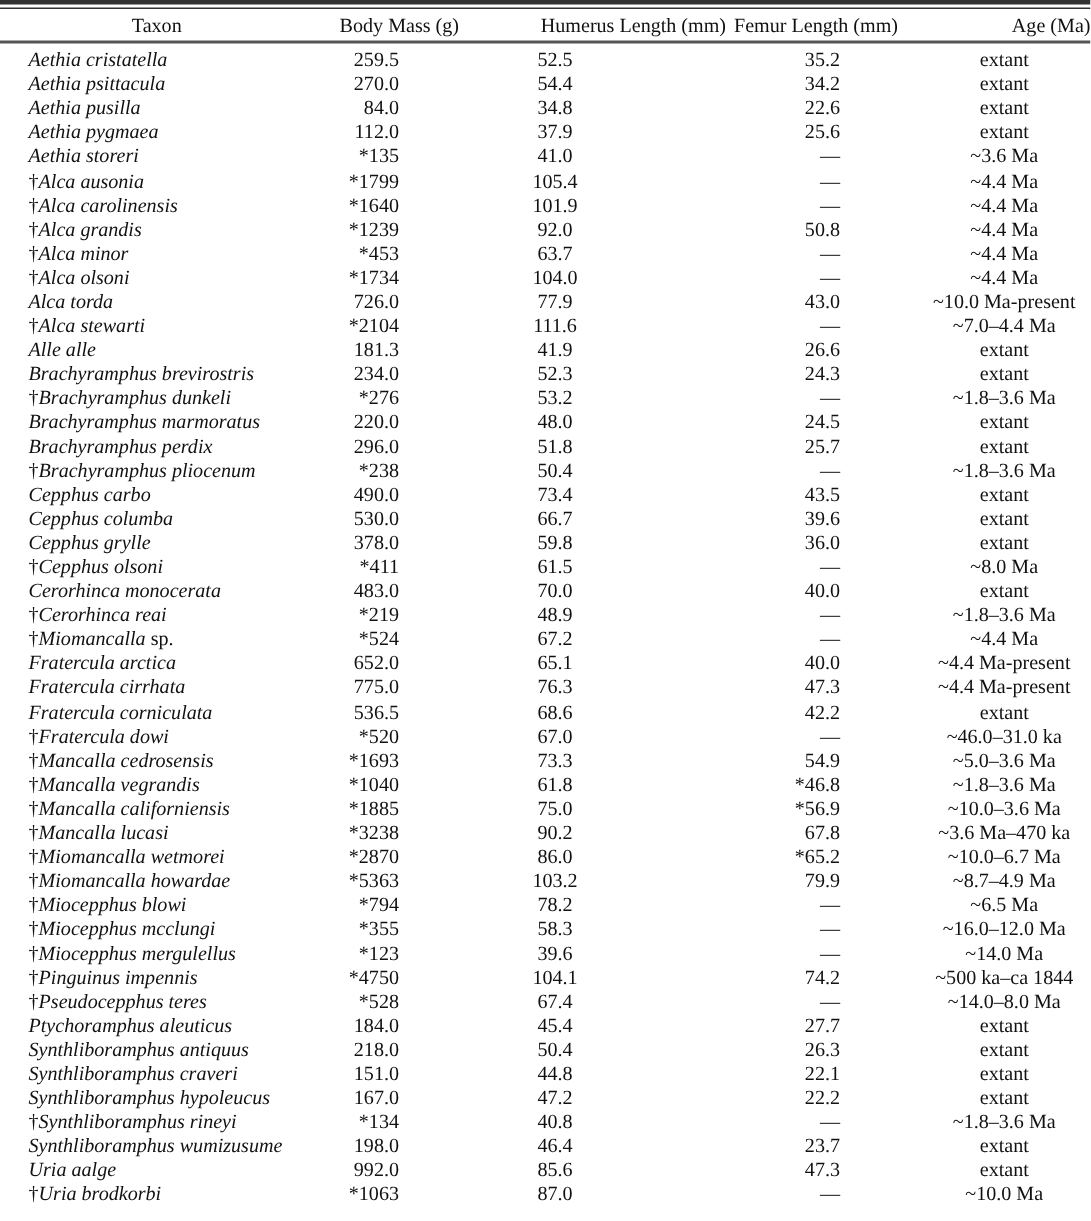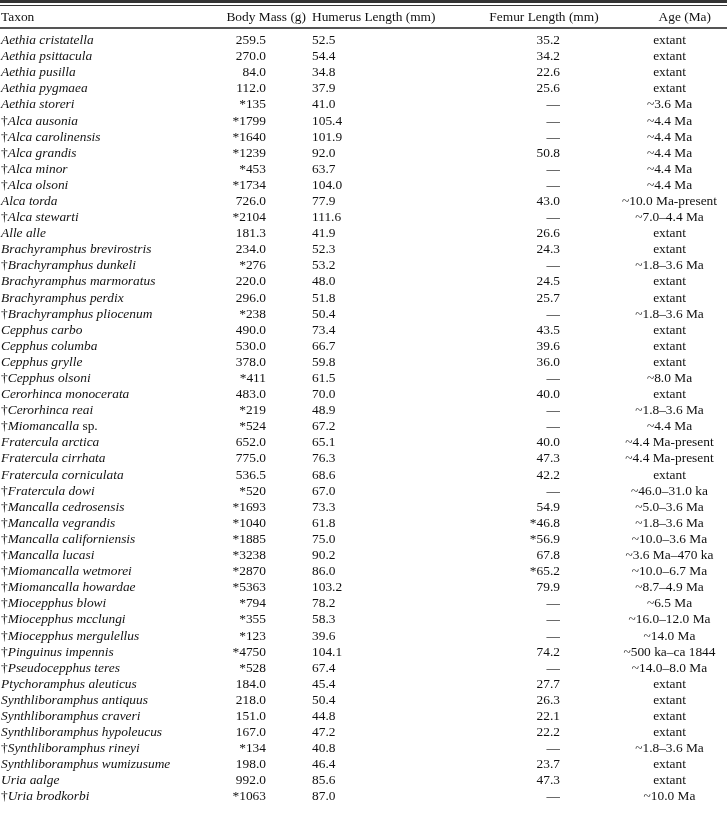--- a/index.html
+++ b/index.html
@@ -9,32 +9,32 @@
   .rule-thin { height: 1px; background: #333; }
   .gap2 { height: 2px; }
   table { border-collapse: collapse; width: 727px; table-layout: fixed; font-size: 13.4px; }
   th, td { padding: 0; height: 16.1px; line-height: 16px; white-space: nowrap; font-weight: normal; }
   thead th { height: 21px; line-height: 20px; }
   col.c0 { width: 208px; }
   col.c1 { width: 104px; }
   col.c2 { width: 172px; }
   col.c3 { width: 120px; }
   col.c4 { width: 123px; }
-  .taxon { text-align: left; padding-left: 1px; }
+  .taxon { text-align: left; padding-left: 19px; }
   .genus, .species { font-style: italic; }
   .dagger { font-style: normal; }
   .mass { text-align: right; padding-right: 46px; }
-  .hum { text-align: left; padding-right: 56px; }
+  .hum { text-align: center; padding-right: 56px; }
   .fem { text-align: right; padding-right: 44px; }
   .age { text-align: center; padding-left: 8px; margin-top: 29px; }
-  th.h-taxon { text-align: left; padding-left: 1px; }
+  th.h-taxon { text-align: center; padding-left: 1px; }
   th.h-mass { text-align: right; padding-right: 6px; }
-  th.h-hum { text-align: left; }
+  th.h-hum { text-align: right; }
   th.h-fem { text-align: center; margin-left: 27px; }
-  th.h-age { text-align: right; padding-right: 16px; }
+  th.h-age { text-align: right; padding-right: 0; }
   .head-rule td { height: 0; padding: 0; border-top: 2px solid #555; }
   tbody tr.first td { padding-top: 3px; }
 </style>
 </head>
 <body>
 
 <div class="wrap">
   <div class="rule-thick"></div>
   <div class="gap2"></div>
   <div class="rule-thin"></div>

